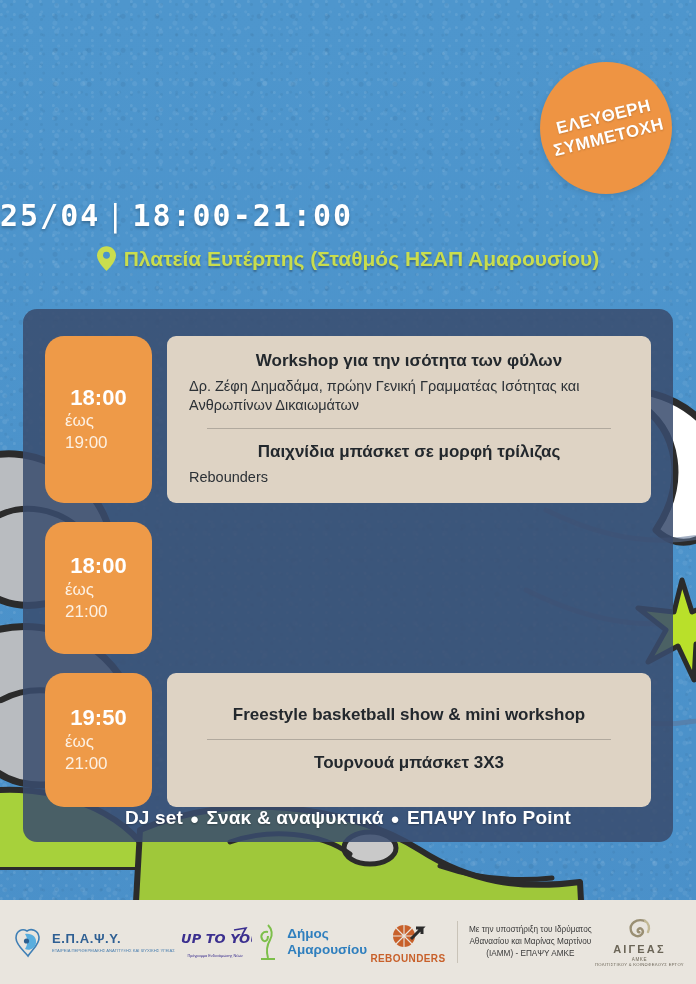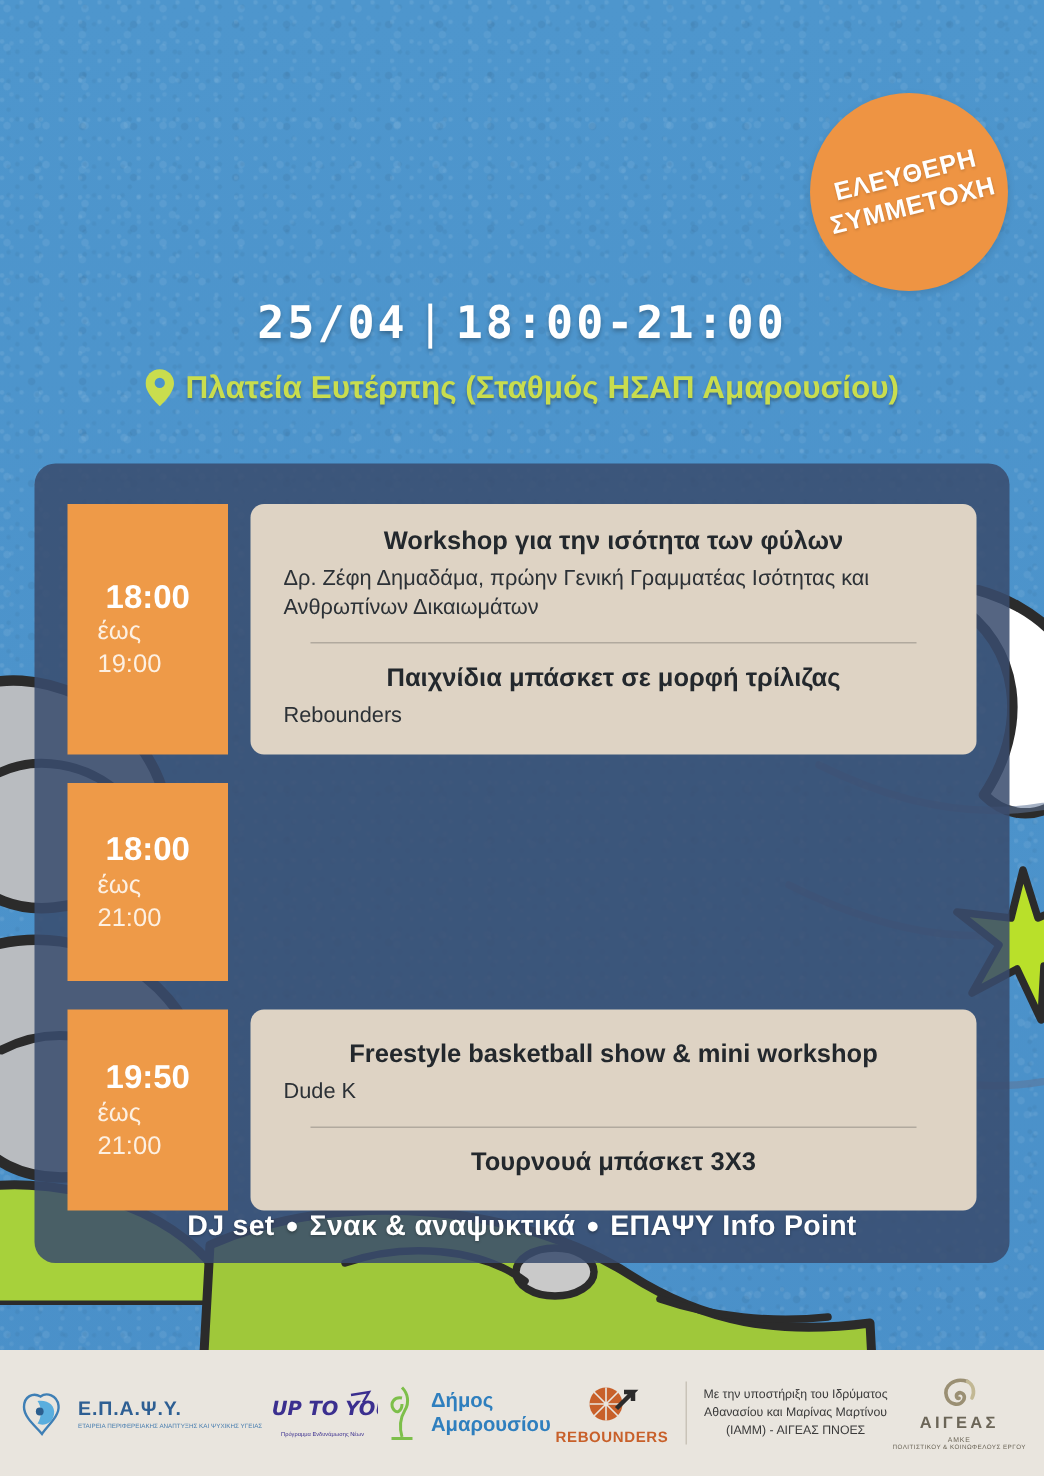--- a/index.html
+++ b/index.html
@@ -63,21 +63,20 @@
   }
   .badge-text{
     transform:rotate(-14deg);
     color:#fff; font-weight:700; font-size:17px; line-height:1.22;
     text-align:center; letter-spacing:.5px;
     text-shadow:0 1px 2px rgba(0,0,0,.18);
   }
 
   .datetime{
     position:absolute; left:0; right:0; top:198px;
-    text-align:center;
     font-family:"DejaVu Sans Mono", monospace;
     font-size:30px; font-weight:700; color:#ffffff;
     letter-spacing:2px;
     text-shadow:0 2px 3px rgba(0,0,0,.25);
   }
   .datetime .sep{ font-weight:400; padding:0 6px; }
 
   .venue{
     position:absolute; left:0; right:0; top:246px;
     display:flex; align-items:center; justify-content:center; gap:8px;
@@ -89,21 +88,21 @@
   
   .panel{
     position:absolute; left:23px; top:309px; width:650px; height:533px;
     background:rgba(57,76,110,.86);
     border-radius:14px;
     padding:27px 22px 0 22px;
   }
 
   .row{ display:flex; gap:15px; margin-bottom:19px; }
   .time-box{
-    width:107px; flex:none; border-radius:0;
+    width:107px; flex:none; border-radius:19px;
     background:#ee9a48;
     display:flex; flex-direction:column; align-items:center; justify-content:center;
     color:#fff; padding:8px 20px;
   }
   .time-start{ font-size:22px; font-weight:700; line-height:1.15; }
   .time-end  { font-size:17px; font-weight:400; color:#fdf0e2; line-height:1.3; }
 
   .card{
     flex:1; background:#ded3c4; border-radius:9px;
     padding:13px 22px 15px 22px;
@@ -249,21 +248,20 @@
       </div>
     </div>
 
     <div class="row" style="height:134px;">
       <div class="time-box">
         <span class="time-start">19:50</span>
         <span class="time-end">έως 21:00</span>
       </div>
       <div class="card">
         <div class="ev-title">Freestyle basketball show &amp; mini workshop</div>
-        <div class="ev-sub">Dude K</div>
         <div class="divider"></div>
         <div class="ev-title">Τουρνουά μπάσκετ 3Χ3</div>
       </div>
     </div>
 
     <div class="footer-line">
       <span>DJ set</span><span class="dot">●</span><span>Σνακ &amp; αναψυκτικά</span><span class="dot">●</span><span>ΕΠΑΨΥ Info Point</span>
     </div>
   </div>
 
@@ -308,21 +306,21 @@
         <path d="M22 18 L33 7 L27 7 M33 7 L33 13" stroke="#2b2b2b" stroke-width="3" fill="none"></path>
       </svg>
       <div class="reb-name">REBOUNDERS</div>
     </div>
 
     <div class="vline"></div>
 
     <div class="support-text">
       <div>Με την υποστήριξη του Ιδρύματος</div>
       <div>Αθανασίου και Μαρίνας Μαρτίνου</div>
-      <div>(ΙΑΜΜ) - ΑΙΓΕΑΣ ΠΝΟΕΣ</div>
+      <div>(ΙΑΜΜ) - ΕΠΑΨΥ ΑΜΚΕ</div>
     </div>
 
     <div class="sp-col">
       <svg width="30" height="26" viewBox="0 0 30 26">
         <path d="M21 4 C12 1 5 7 7 14 C8.5 19 15 21 18 17 C20.5 13.6 17 10 14.5 12 C13 13.2 13.6 15.4 15.4 15.2" fill="none" stroke="#9a8f73" stroke-width="2.4" stroke-linecap="round"></path>
         <path d="M21 4 C25 6 26 11 24 15" fill="none" stroke="#c2b894" stroke-width="2.4" stroke-linecap="round"></path>
       </svg>
       <div class="aigeas-name">ΑΙΓΕΑΣ</div>
       <div class="aigeas-sub1">ΑΜΚΕ</div>
       <div class="aigeas-sub2">ΠΟΛΙΤΙΣΤΙΚΟΥ &amp; ΚΟΙΝΩΦΕΛΟΥΣ ΕΡΓΟΥ</div>

